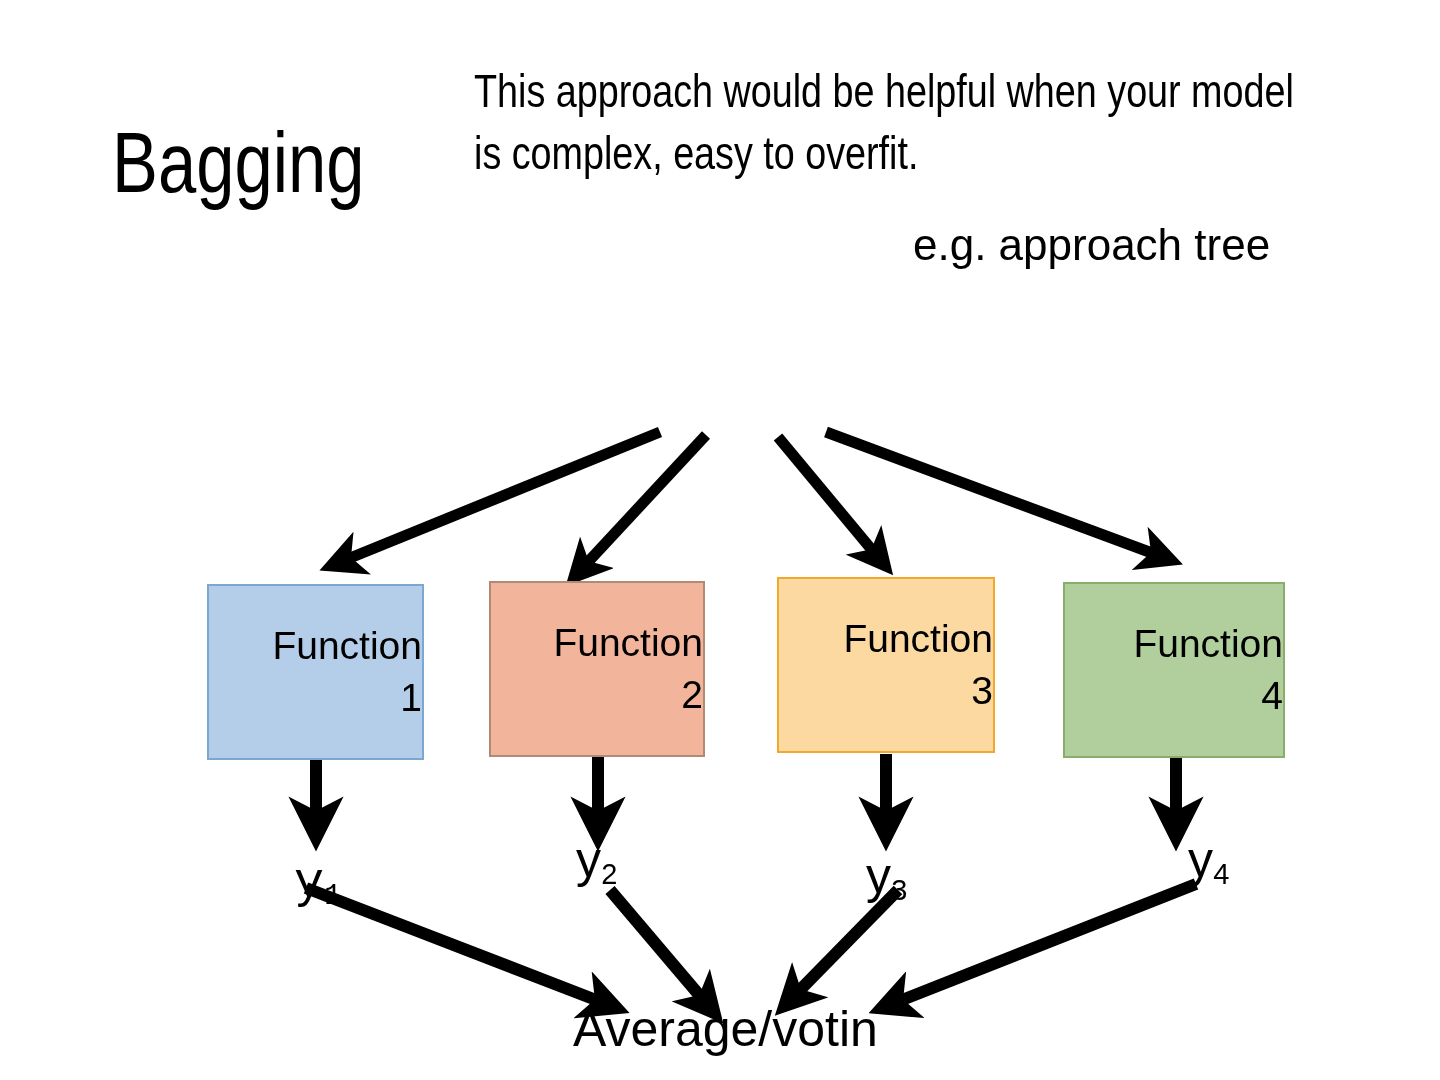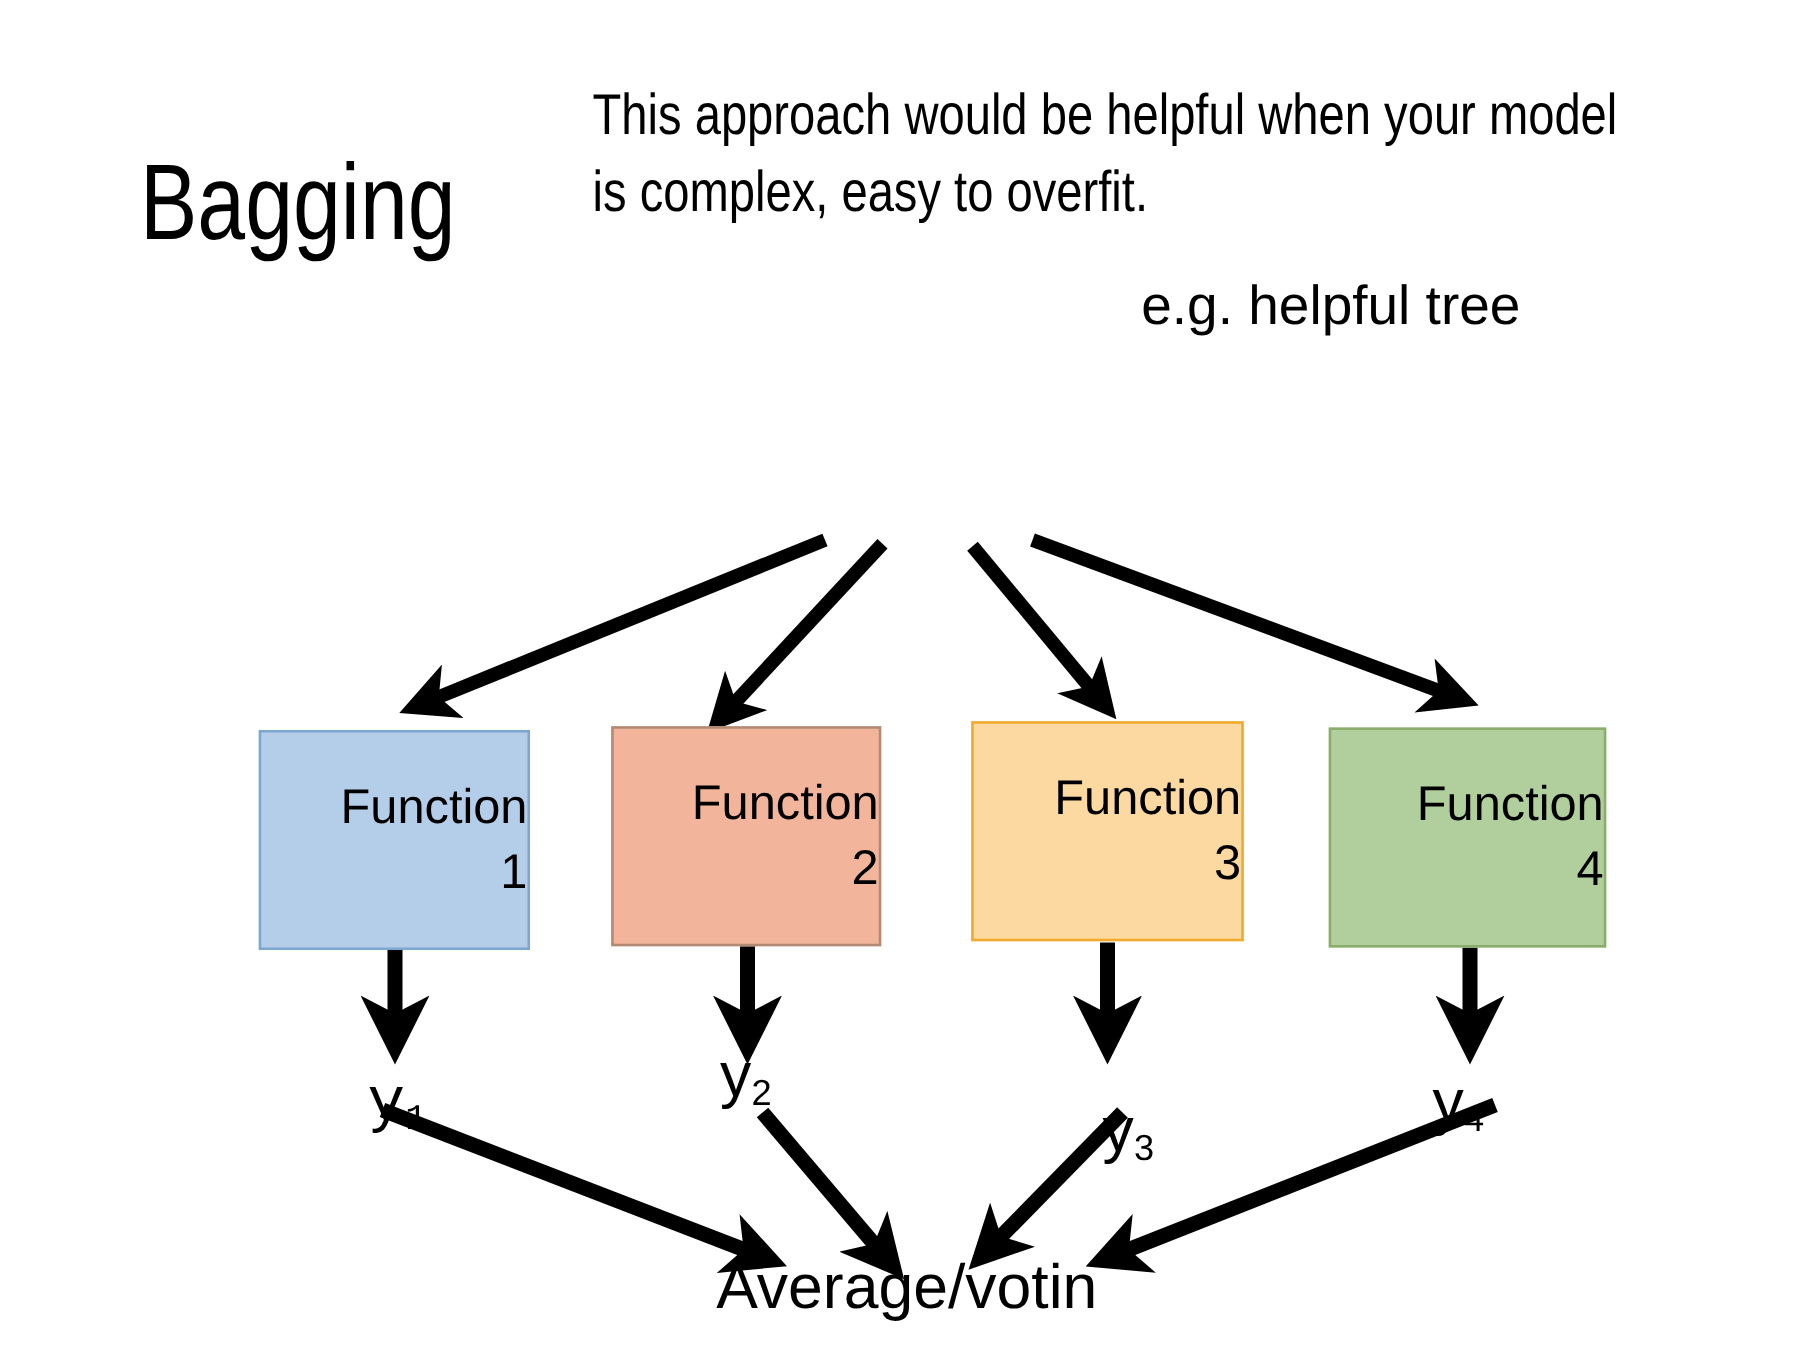--- a/index.html
+++ b/index.html
@@ -110,21 +110,21 @@
 </style>
 </head>
 <body>
 
 <div id="slide">
 
   <div class="txt" id="title">Bagging</div>
 
   <div class="txt" id="blurb">This approach would be helpful when your model is complex, easy to overfit.</div>
 
-  <div class="txt" id="eg">e.g. helpful tree</div>
+  <div class="txt" id="eg">e.g. approach tree</div>
 
 
   <svg id="arrows" viewBox="0 0 1440 1080">
     <defs>
       <marker id="ah" markerWidth="4.2" markerHeight="4.2" refX="1.2" refY="2.1" orient="auto" markerUnits="strokeWidth">
         <path d="M0,0 L4.2,2.1 L0,4.2 L1.1,2.1 z" fill="#000000"></path>
       </marker>
       <marker id="ahs" markerWidth="4.6" markerHeight="4.6" refX="1.3" refY="2.3" orient="auto" markerUnits="strokeWidth">
         <path d="M0,0 L4.6,2.3 L0,4.6 L1.2,2.3 z" fill="#000000"></path>
       </marker>
@@ -171,22 +171,22 @@
     <div class="l1">Function</div>
     <div class="l2">4</div>
   </div>
 
   <div class="ylab" style="left:294px; top:858px;font-family:Liberation Mono, monospace;">
     <span>y</span><sub>1</sub>
   </div>
   <div class="ylab" style="left:576px; top:834px;">
     <span>y</span><sub>2</sub>
   </div>
-  <div class="ylab" style="left:866px; top:878px;margin-left:16px;">
+  <div class="ylab" style="left:866px; top:850px;">
     <span>y</span><sub>3</sub>
   </div>
-  <div class="ylab" style="left:1146px; top:834px;margin-top:21px;">
+  <div class="ylab" style="left:1188px; top:834px;">
     <span>y</span><sub>4</sub>
   </div>
 
   <div class="txt" id="average-label">Average/votin</div>
 
 </div>
 
 </body></html>

